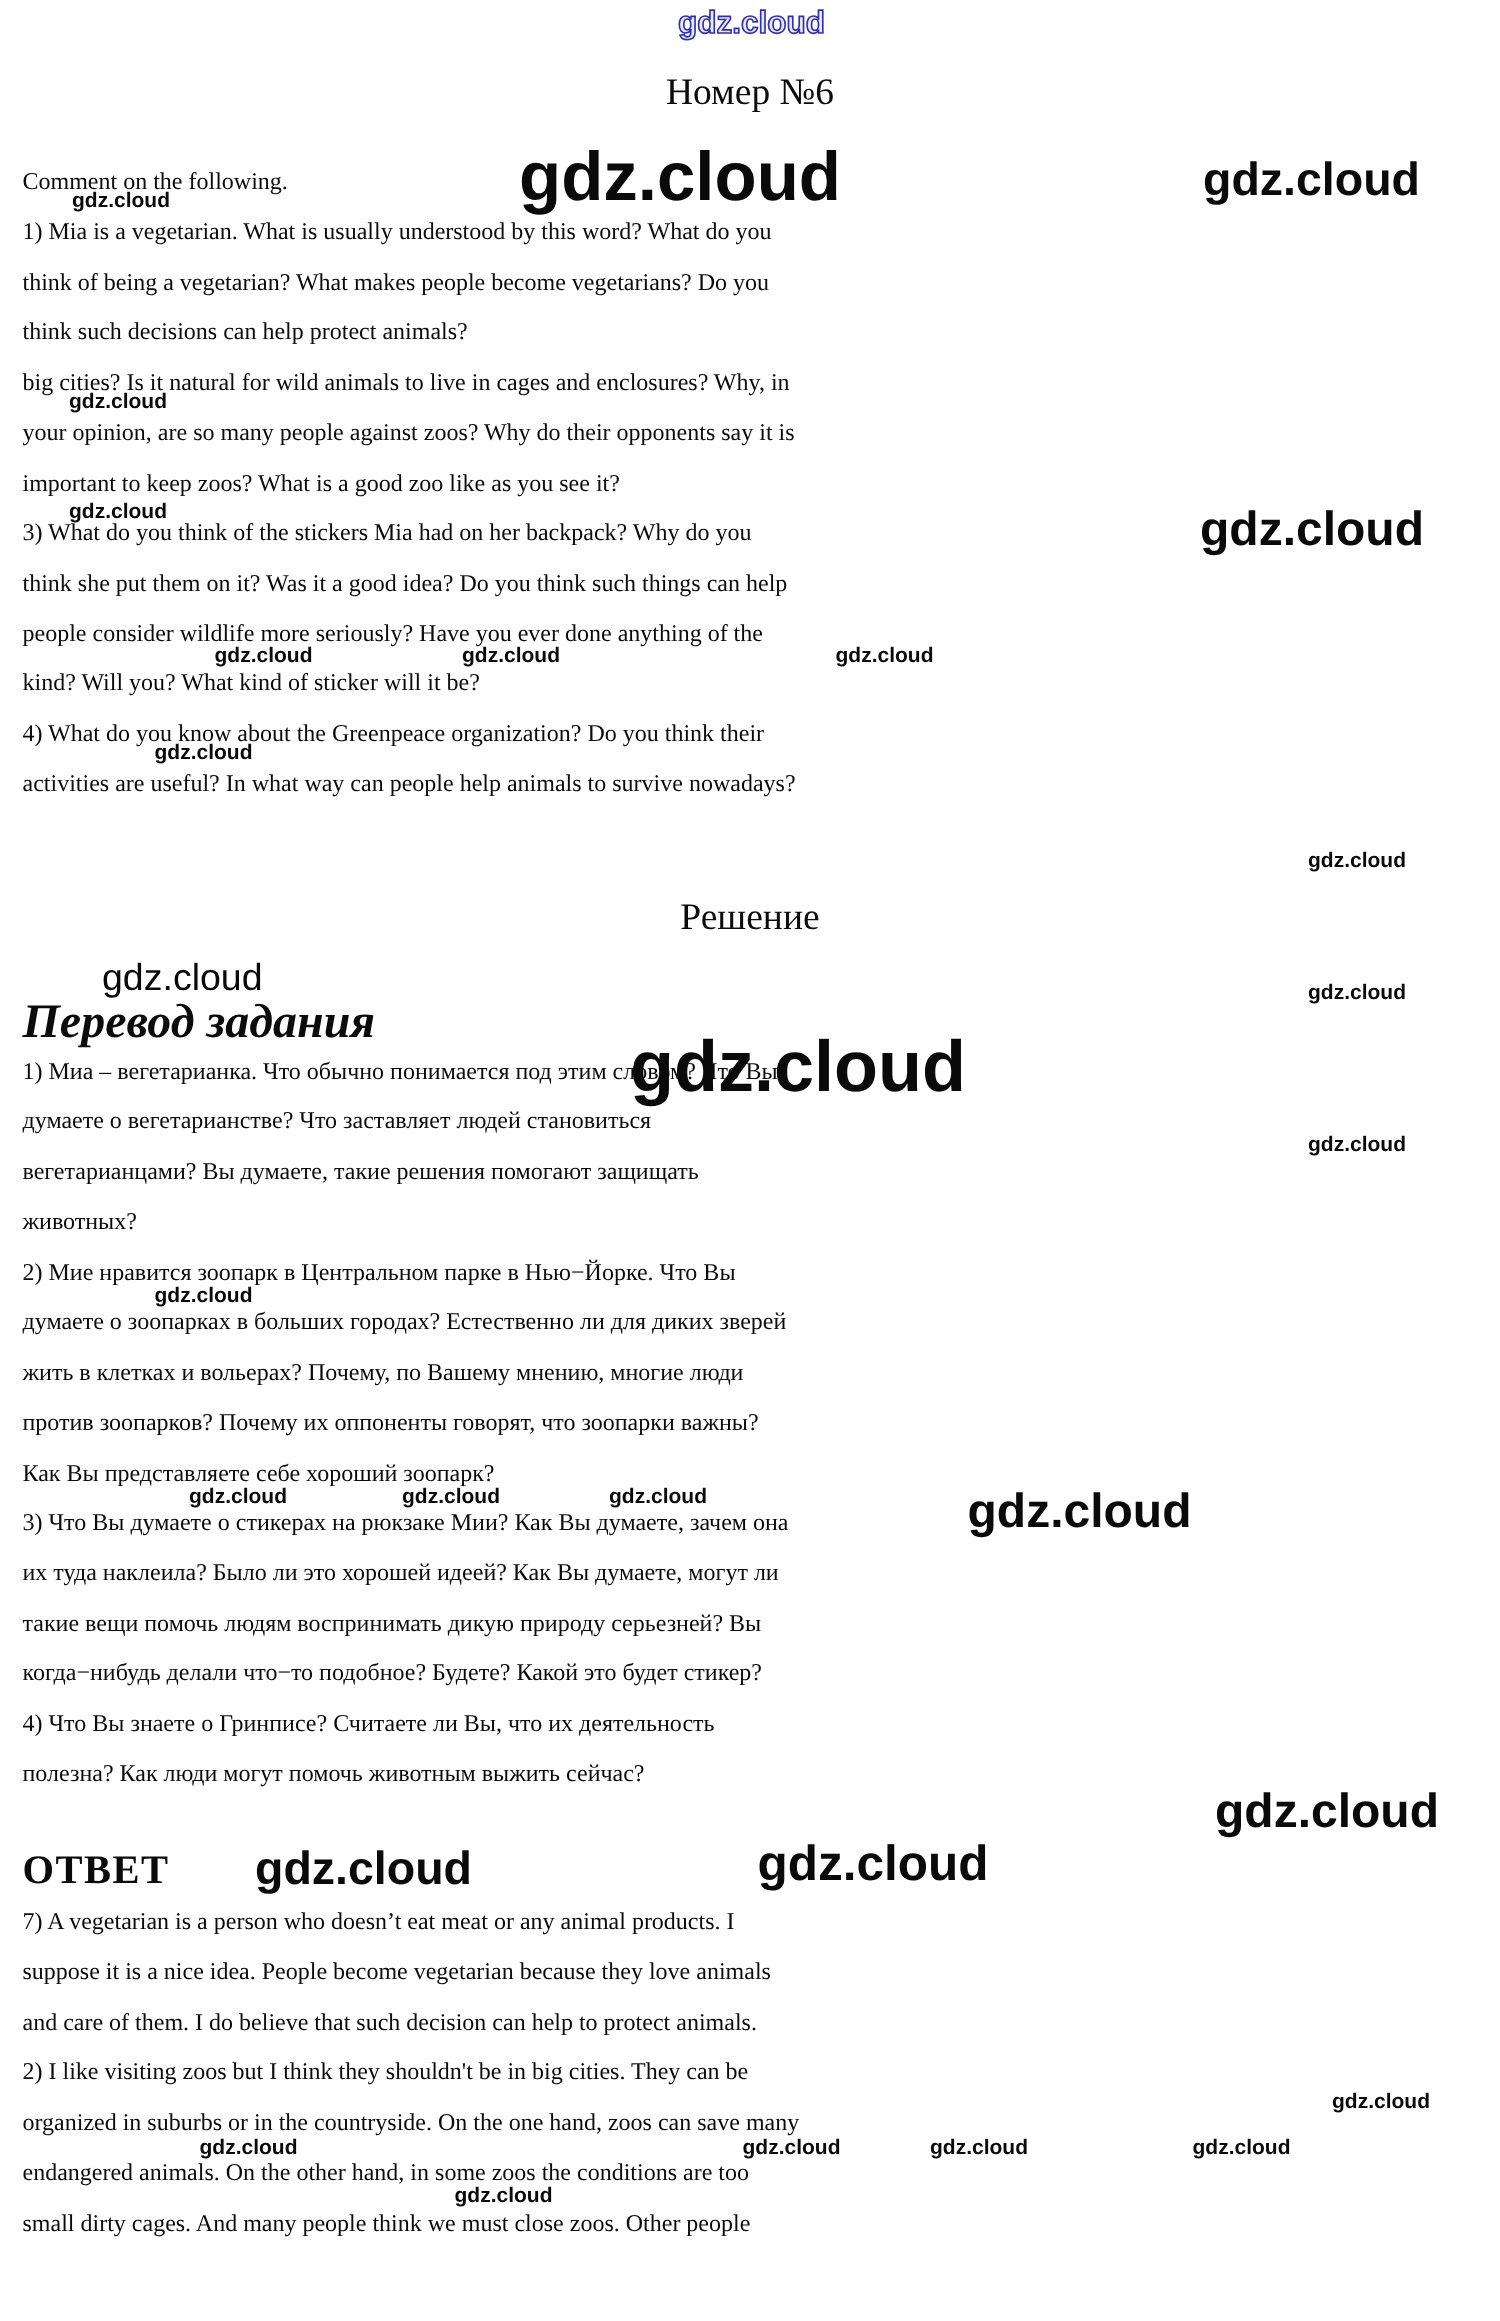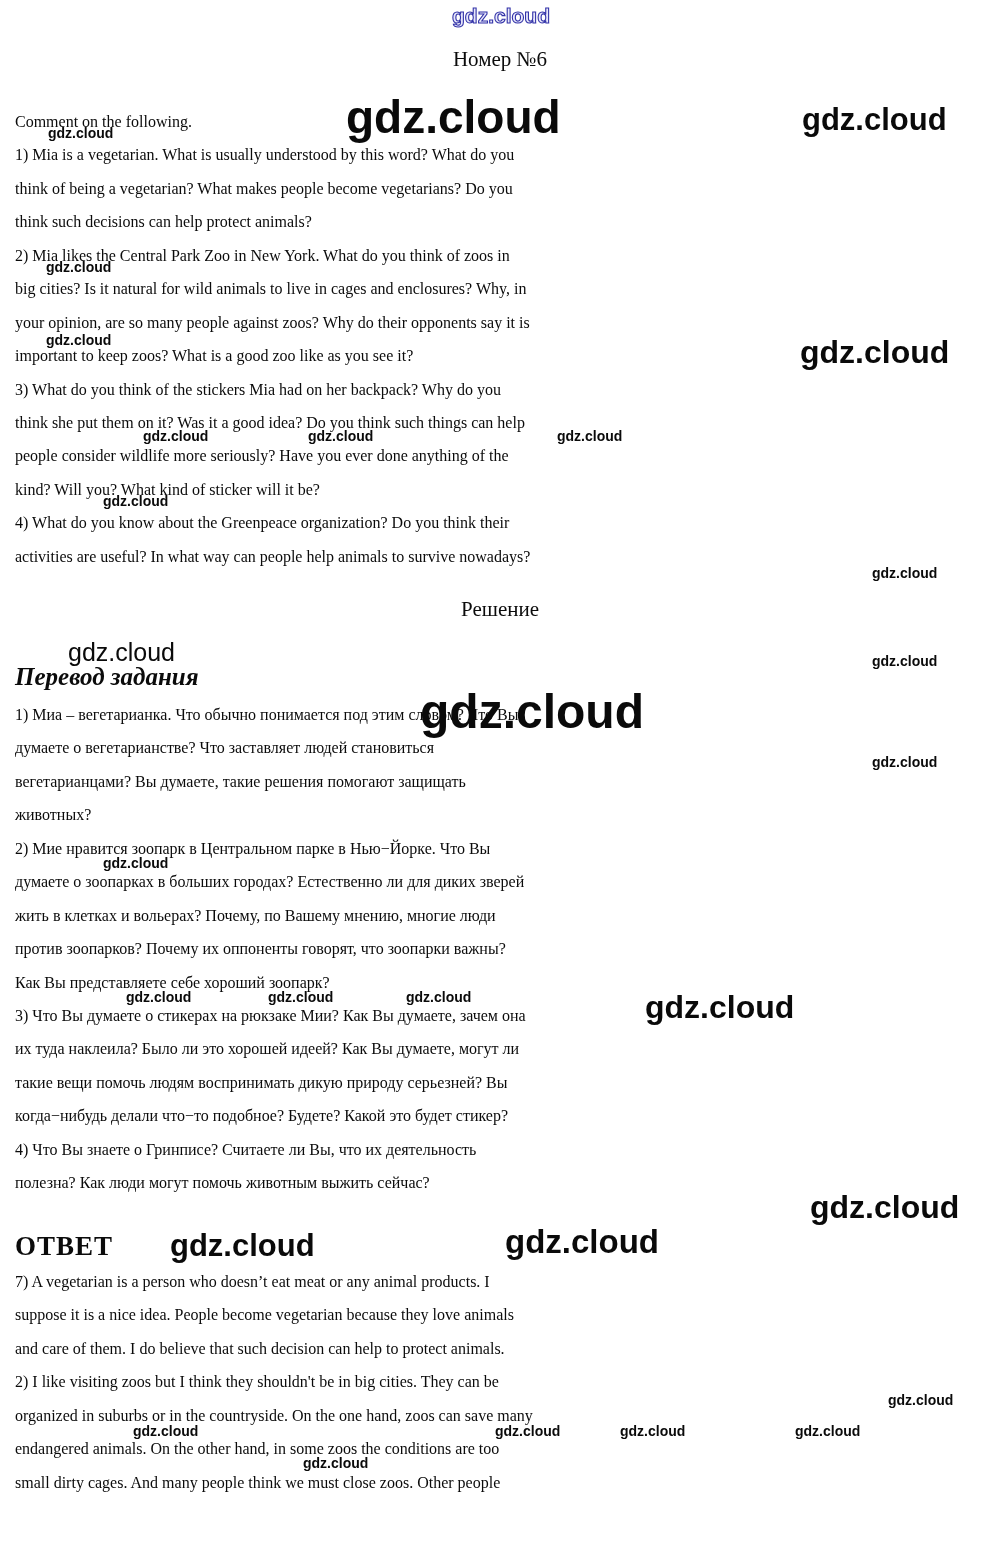--- a/index.html
+++ b/index.html
@@ -25,34 +25,34 @@
     font-size: 16px;
     line-height: 33.45px;
     height: 33.45px;
     white-space: nowrap;
   }
   .heading-center {
     position: absolute;
     left: 0;
     width: 100%;
     text-align: center;
-    font-size: 21px;
+    font-size: 25px;
     line-height: 1.1;
     font-weight: normal;
     margin: 0;
   }
   #task-number-heading { top: 48px; }
   #solution-heading { top: 598px; }
   #task-en { top: 105px; }
   #translation-heading {
     position: absolute;
     left: 15px;
     top: 663px;
     margin: 0;
-    font-size: 25px;
+    font-size: 32px;
     line-height: 1.1;
     font-weight: bold;
     font-style: italic;
   }
   #task-ru { top: 698px; }
   #answer-heading {
     position: absolute;
     left: 15px;
     top: 1231px;
     margin: 0;
@@ -82,21 +82,20 @@
 
 <div class="page">
 
   <h1 class="heading-center" id="task-number-heading">Номер №6</h1>
 
   <div class="block" id="task-en">
       <div class="tl">Comment on the following.</div>
       <div class="tl">1) Mia is a vegetarian. What is usually understood by this word? What do you</div>
       <div class="tl">think of being a vegetarian? What makes people become vegetarians? Do you</div>
       <div class="tl">think such decisions can help protect animals?</div>
-      <div class="tl">2) Mia likes the Central Park Zoo in New York. What do you think of zoos in</div>
       <div class="tl">big cities? Is it natural for wild animals to live in cages and enclosures? Why, in</div>
       <div class="tl">your opinion, are so many people against zoos? Why do their opponents say it is</div>
       <div class="tl">important to keep zoos? What is a good zoo like as you see it?</div>
       <div class="tl">3) What do you think of the stickers Mia had on her backpack? Why do you</div>
       <div class="tl">think she put them on it? Was it a good idea? Do you think such things can help</div>
       <div class="tl">people consider wildlife more seriously? Have you ever done anything of the</div>
       <div class="tl">kind? Will you? What kind of sticker will it be?</div>
       <div class="tl">4) What do you know about the Greenpeace organization? Do you think their</div>
       <div class="tl">activities are useful? In what way can people help animals to survive nowadays?</div>
     </div>

